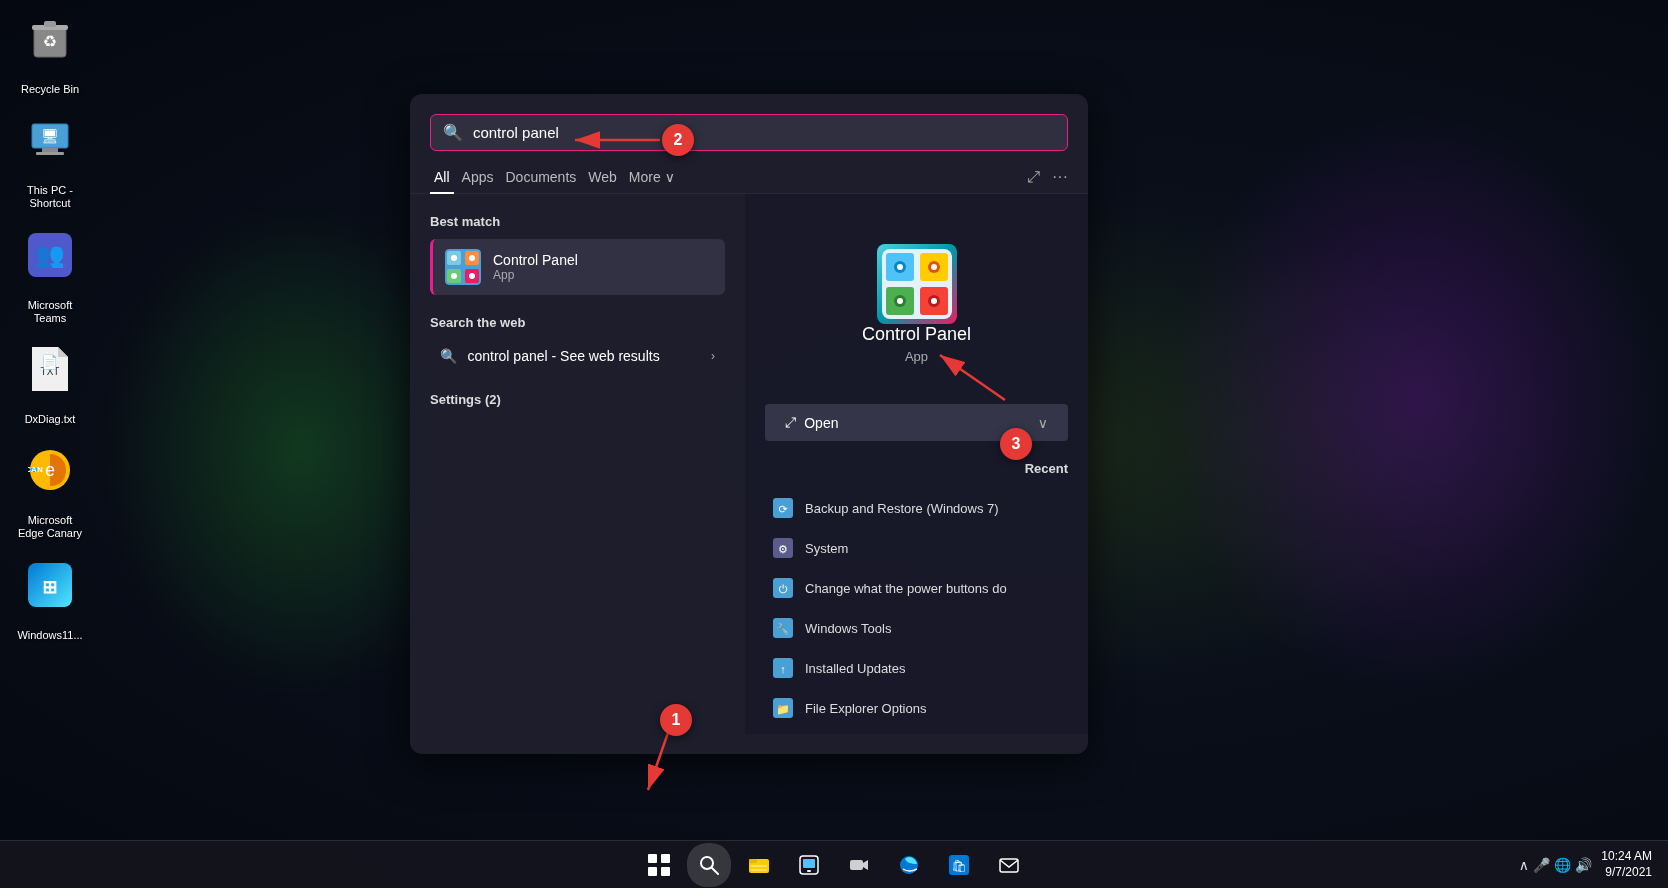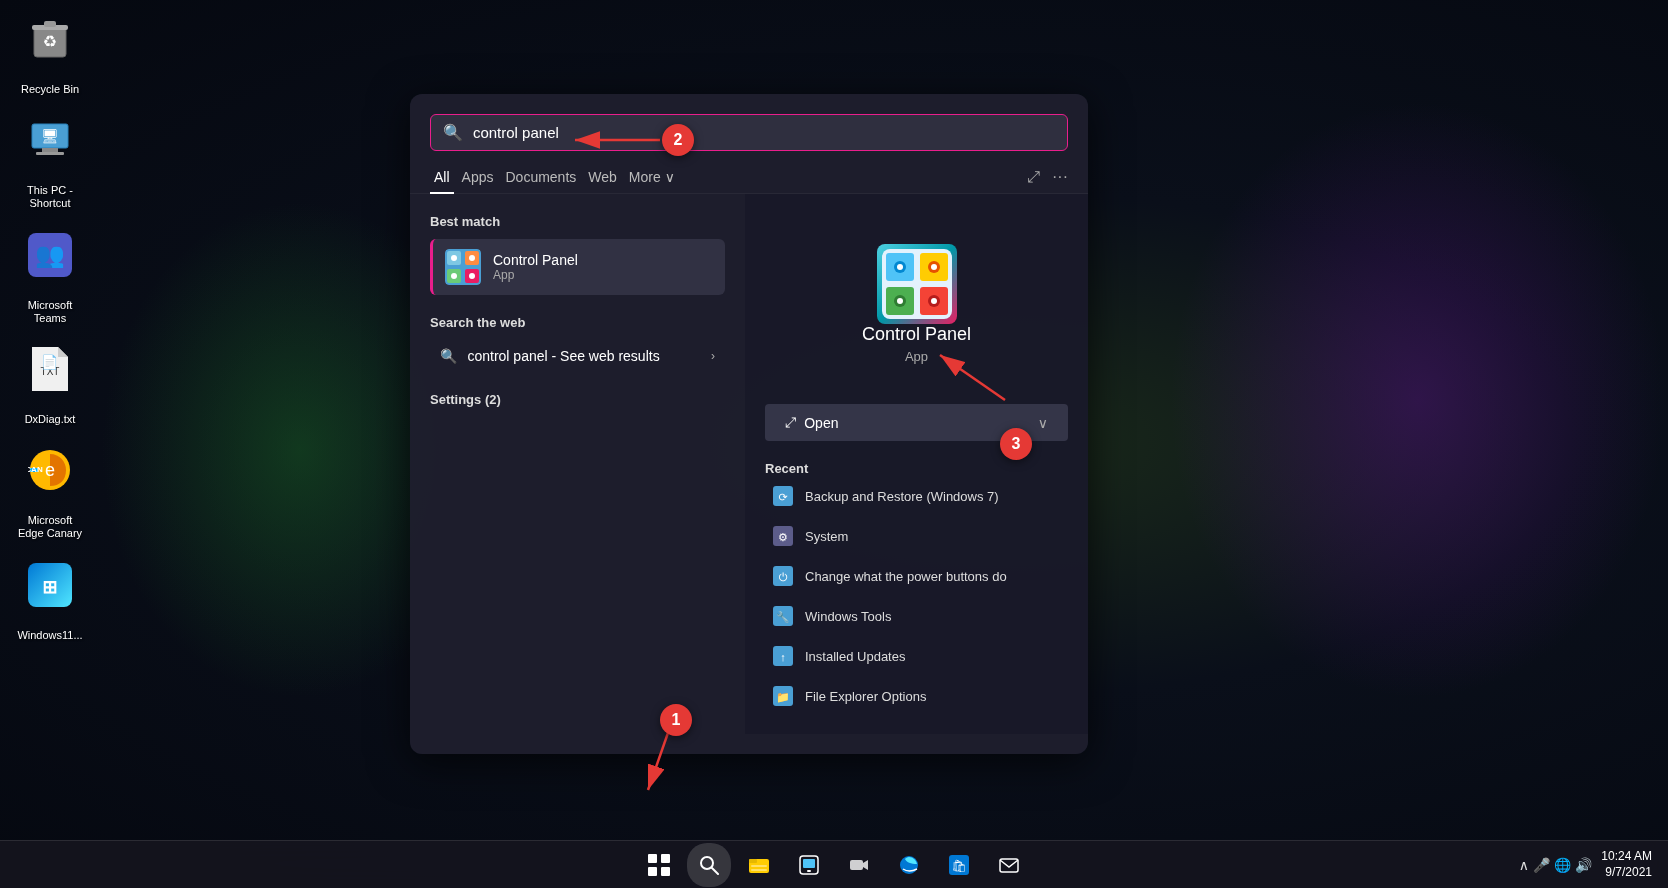--- a/index.html
+++ b/index.html
@@ -379,20 +379,22 @@
     }
 
     .recent-section {
       flex: 1;
     }
 
     .recent-title {
       color: #ddd;
       font-size: 13px;
       font-weight: 600;
+      margin-bottom: 12px;
+      text-align: right;
     }
 
     .recent-item {
       display: flex;
       align-items: center;
       gap: 10px;
       padding: 8px 6px;
       border-radius: 4px;
       cursor: pointer;
     }

